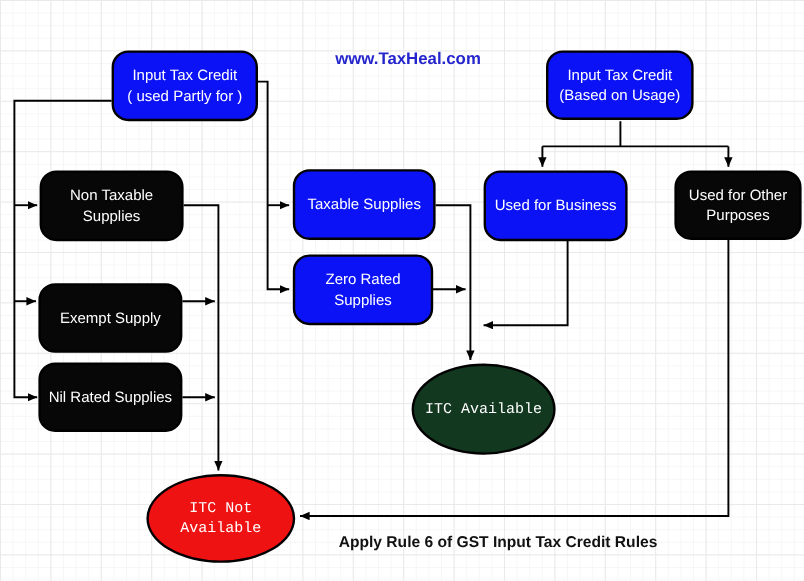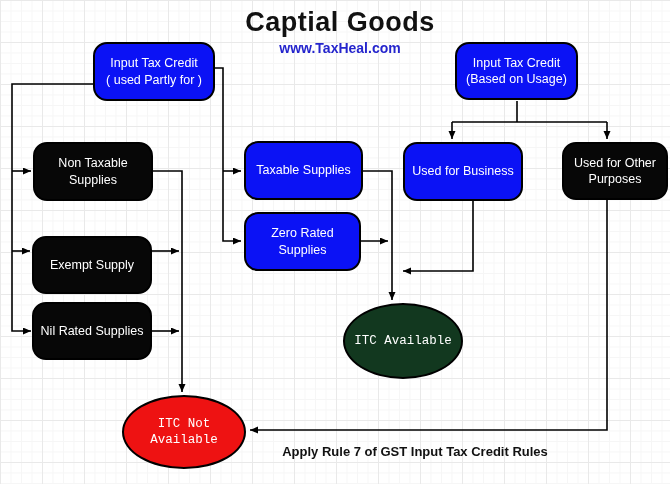--- a/index.html
+++ b/index.html
@@ -87,21 +87,20 @@
       <path d="M473,200 V271 H403" marker-end="url(#arr)"></path>
 
       <path d="M517,101 V122 M452,122 H607"></path>
       <path d="M452,122 V139" marker-end="url(#arr)"></path>
       <path d="M607,122 V139" marker-end="url(#arr)"></path>
 
       <path d="M607,200 V430 H250" marker-end="url(#arr)"></path>
     </g>
   </svg>
 
-  <div class="title">Captial Goods</div>
   <div class="subtitle">www.TaxHeal.com</div>
 
   <div class="node blue n-itc-partly">Input Tax Credit
 ( used Partly for )</div>
   <div class="node blue n-itc-usage">Input Tax Credit
 (Based on Usage)</div>
 
   <div class="node black n-non-taxable">Non Taxable
 Supplies</div>
   <div class="node black n-exempt">Exempt Supply</div>
@@ -111,15 +110,15 @@
   <div class="node blue n-zero-rated">Zero Rated
 Supplies</div>
 
   <div class="node blue n-used-business">Used for Business</div>
   <div class="node black n-used-other">Used for Other
 Purposes</div>
 
   <div class="node ellipse green n-itc-available">ITC Available</div>
   <div class="node ellipse red n-itc-not-available">ITC Not Available</div>
 
-  <div class="footer-note">Apply Rule 7 of GST Input Tax Credit Rules</div>
+  <div class="footer-note">Apply Rule 6 of GST Input Tax Credit Rules</div>
 
 </div>
 
 </body></html>

